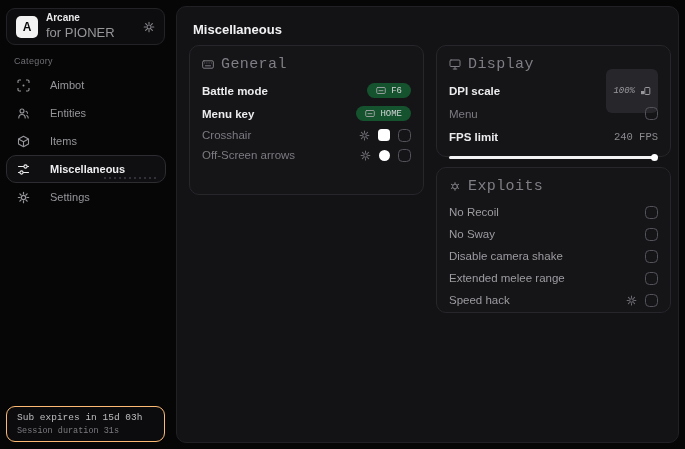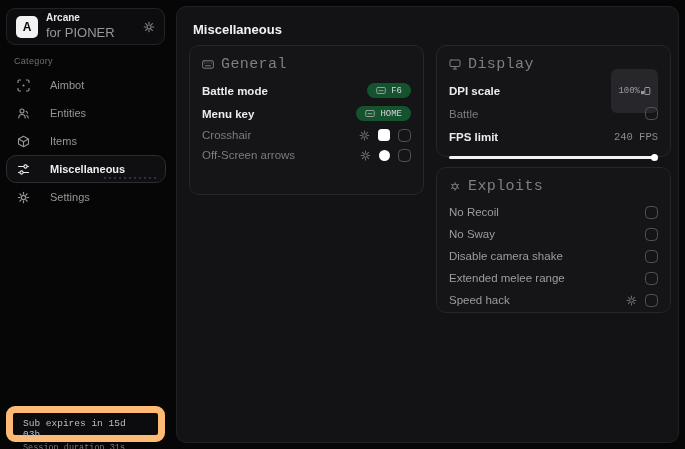--- a/index.html
+++ b/index.html
@@ -42,21 +42,21 @@
   .nav-item.selected {
     background:#0f0f12; border-color:#2c2c31; color:#ededf0; font-weight:bold;
   }
   .nav-dots {
     position:absolute; right:9px; bottom:3px; width:52px; height:2px;
     background:repeating-linear-gradient(90deg,#303036 0 2px,transparent 2px 5px);
   }
 
   .footer-card {
     position:absolute; left:6px; bottom:7px; width:159px; height:36px;
-    background:#0c0c0e; border:7px solid #fdba74; border-radius:9px;
+    background:#0c0c0e; border:1px solid #fdba74; border-radius:9px;
     padding:5px 10px; font-family:"Liberation Mono", monospace;
   }
   .footer-line1 { font-size:9.5px; color:#bebec2; }
   .footer-line2 { font-size:8.5px; color:#7b7b80; margin-top:3px; }
 
   
   .main {
     position:absolute; left:176px; top:6px; width:503px; height:437px;
     background:#131316; border:1px solid #202025; border-radius:10px;
   }
@@ -86,23 +86,23 @@
   .lbl-mid    { color:#9c9ca1; }
 
   .chip {
     display:inline-flex; align-items:center; gap:5px;
     background:#14532d; border-radius:999px; padding:2.5px 9px;
     font-family:"Liberation Mono", monospace; font-size:9px; color:#d4d4d8;
   }
   .chip .kb-icon { display:flex; color:#a9a9ae; }
 
   .chip-dpi {
-    display:inline-flex; align-items:center; 
+    display:inline-flex; align-items:center; gap:5px;
     background:#27272b; border-radius:6px; padding:17px 7px;
-    font-family:"Liberation Mono", monospace; font-size:9px; color:#98989d;
+    font-family:"Liberation Mono", monospace; font-size:9px; color:#98989d;font-style:italic;
   }
 
   .checkbox {
     width:13px; height:13px; border:1.5px solid #53535a; border-radius:4.5px;
     background:transparent; flex:0 0 auto;
   }
   .swatch-square { width:12px; height:12px; background:#fff; border-radius:3.5px; flex:0 0 auto; }
   .swatch-circle { width:11px; height:11px; background:#fff; border-radius:50%; flex:0 0 auto; }
   .inline-gear { display:flex; color:#6d6d73; margin-right:8px; }
   .gap8 { margin-left:8px; }
@@ -286,21 +286,21 @@
           <span style="display:flex;">
             <svg width="11" height="10" viewBox="0 0 11 10" fill="none" stroke="currentColor" stroke-width="1">
               <rect x="1" y="5" width="3.2" height="3.2" fill="currentColor" stroke="none"></rect>
               <rect x="4.8" y="1.5" width="5" height="7" rx="0.8"></rect>
             </svg>
           </span>
         </span>
       </div>
 
       <div class="row">
-        <span class="lbl-dim">Battle</span>
+        <span class="lbl-dim">Menu</span>
         <span class="spacer"></span>
         <span class="checkbox"></span>
       </div>
 
       <div class="row">
         <span class="lbl-bright">FPS limit</span>
         <span class="spacer"></span>
         <span class="fps-value">240 FPS</span>
       </div>
 

